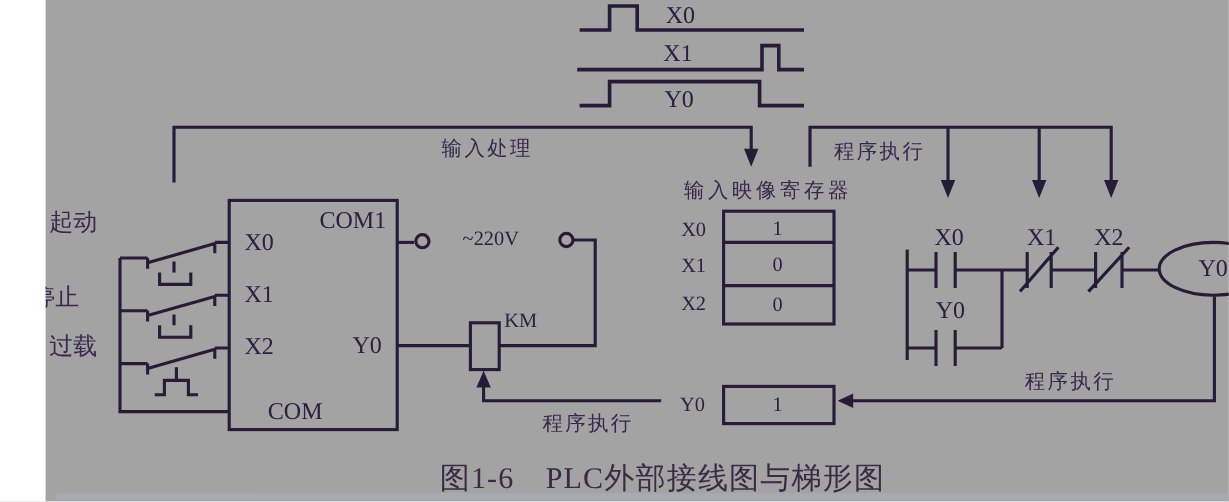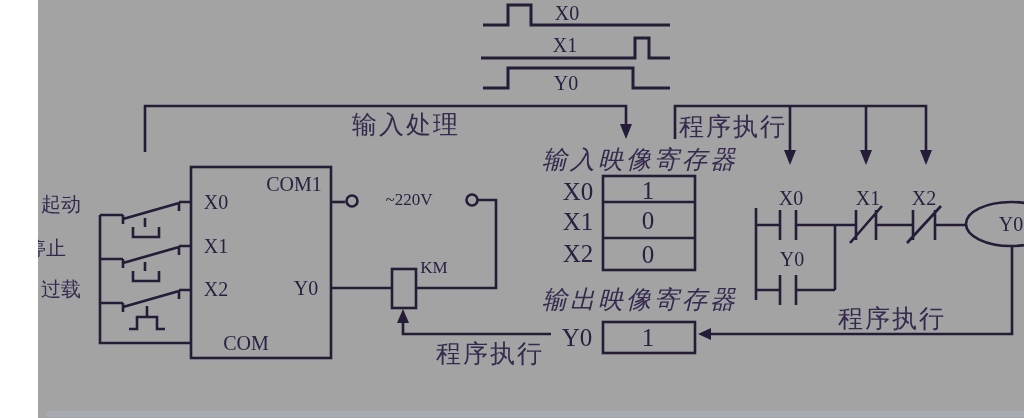--- a/index.html
+++ b/index.html
@@ -6,25 +6,25 @@
   .stage{
     position:relative;width:1024px;height:418px;background:#a3a3a3;
     overflow:hidden;font-family:"Liberation Serif","DejaVu Serif",serif;margin-left:38px;
   }
   .art{position:absolute;left:0;top:0;}
   .lbl{
     position:absolute;transform:translate(-50%,-50%);
     color:#35294e;white-space:nowrap;line-height:1;
     font-family:"Liberation Serif","DejaVu Serif",serif;
   }
-  .f19{font-size:25px;text-align:center;}
+  .f19{font-size:17px;text-align:center;}
   .f20{font-size:20px;}
   .f21{font-size:17px;}
   .ls2{letter-spacing:2px;}
-  .ls3{letter-spacing:3px;font-style:italic;}
+  .ls3{letter-spacing:3px;}
   .caption{font-size:25px;letter-spacing:1px;color:#3a2b44;}
   .dark{color:#2a2142;}
 </style>
 </head>
 <body>
 
 <div class="stage">
 
   <svg class="art" width="1024" height="418" viewBox="0 0 1024 418">
     <g stroke="#251c38" stroke-width="3" fill="none">
@@ -87,21 +87,21 @@
 
   <div class="lbl f20 dark" style="left:529px;top:13px">X0</div>
   <div class="lbl f20 dark" style="left:527px;top:45px">X1</div>
   <div class="lbl f20 dark" style="left:528px;top:83px">Y0</div>
 
   <div class="lbl f19 ls2" style="left:368px;top:124px">输入处理</div>
   <div class="lbl f19 ls2" style="left:695px;top:126px">程序执行</div>
   <div class="lbl f19 ls2" style="left:452px;top:353px">程序执行</div>
   <div class="lbl f19 ls2" style="left:854px;top:318px">程序执行</div>
 
-  <div class="lbl f20" style="left:23px;top:204px">起动</div>
+  <div class="lbl f20" style="left:23px;top:186px">起动</div>
   <div class="lbl f20" style="left:8px;top:248px">停止</div>
   <div class="lbl f20" style="left:23px;top:289px">过载</div>
 
   <div class="lbl f20 dark" style="left:178px;top:202px">X0</div>
   <div class="lbl f20 dark" style="left:178px;top:246px">X1</div>
   <div class="lbl f20 dark" style="left:178px;top:289px">X2</div>
   <div class="lbl f20 dark" style="left:208px;top:343px">COM</div>
   <div class="lbl f20 dark" style="left:256px;top:184px">COM1</div>
   <div class="lbl f20 dark" style="left:268px;top:288px">Y0</div>
 
@@ -109,24 +109,24 @@
   <div class="lbl f21 dark" style="left:396px;top:267px">KM</div>
 
   <div class="lbl f19 ls3" style="left:602px;top:159px">输入映像寄存器</div>
   <div class="lbl f19 dark" style="left:540px;top:191px">X0</div>
   <div class="lbl f19 dark" style="left:610px;top:190px">1</div>
   <div class="lbl f19 dark" style="left:540px;top:221px">X1</div>
   <div class="lbl f19 dark" style="left:610px;top:220px">0</div>
   <div class="lbl f19 dark" style="left:540px;top:253px">X2</div>
   <div class="lbl f19 dark" style="left:610px;top:254px">0</div>
 
-  <div class="lbl f19 ls3" style="left:602px;top:299px">输出映像寄存器</div>
   <div class="lbl f19 dark" style="left:539px;top:337px">Y0</div>
   <div class="lbl f19 dark" style="left:610px;top:337px">1</div>
 
   <div class="lbl f20 dark" style="left:753px;top:198px">X0</div>
   <div class="lbl f20 dark" style="left:830px;top:198px">X1</div>
   <div class="lbl f20 dark" style="left:886px;top:198px">X2</div>
   <div class="lbl f20 dark" style="left:754px;top:259px">Y0</div>
   <div class="lbl f20 dark" style="left:973px;top:224px">Y0</div>
 
+  <div class="lbl caption" style="left:514px;top:399px">图1-6　PLC外部接线图与梯形图</div>
 
 </div>
 
 </body></html>

